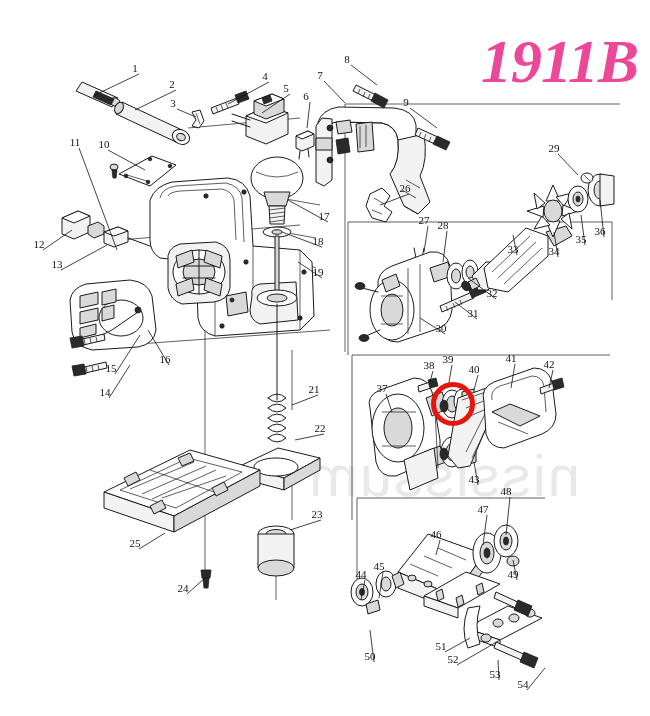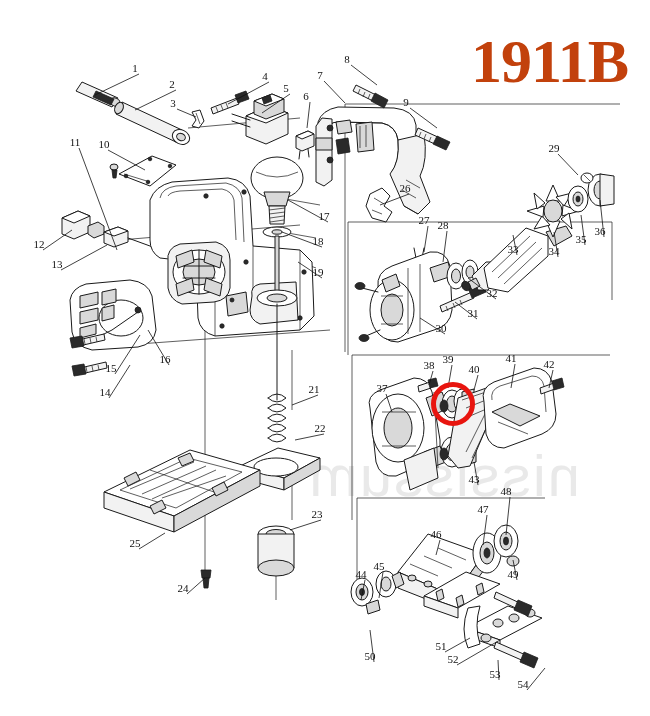--- a/index.html
+++ b/index.html
@@ -1,21 +1,21 @@
 <!DOCTYPE html>
 <html><head>
 <meta charset="utf-8">
 <style>
   html,body{margin:0;padding:0;background:#fff;}
   body{width:650px;height:716px;overflow:hidden;
        font-family:"Liberation Serif",serif;color:#000;}
   #stage{position:relative;width:650px;height:716px;background:#fff;}
-  #title{position:absolute;right:22px;top:30px;
+  #title{position:absolute;right:12px;top:30px;
          font-family:"Liberation Serif",serif;font-weight:bold;
-         font-size:62px;letter-spacing:-1px;line-height:1;color:#c2410c;}
+         font-size:62px;letter-spacing:-1px;line-height:1;color:#ec4899;font-style:italic;}
   #wm{position:absolute;left:70px;top:442px;width:510px;
       font-family:"Liberation Sans",sans-serif;font-size:58px;
       color:#e9e9e9;letter-spacing:2px;white-space:nowrap;
       transform:scaleX(-1);user-select:none;}
   svg{position:absolute;left:0;top:0;}
   .num{font-family:"Liberation Serif",serif;font-size:11px;fill:#111;}
   .ld{stroke:#111;stroke-width:.8;fill:none;}
   .ln{stroke:#1a1a1a;stroke-width:1;fill:none;stroke-linejoin:round;stroke-linecap:round;}
   .lnT{stroke:#1a1a1a;stroke-width:.7;fill:none;}
   .fillW{fill:#fff;stroke:#1a1a1a;stroke-width:1;}

